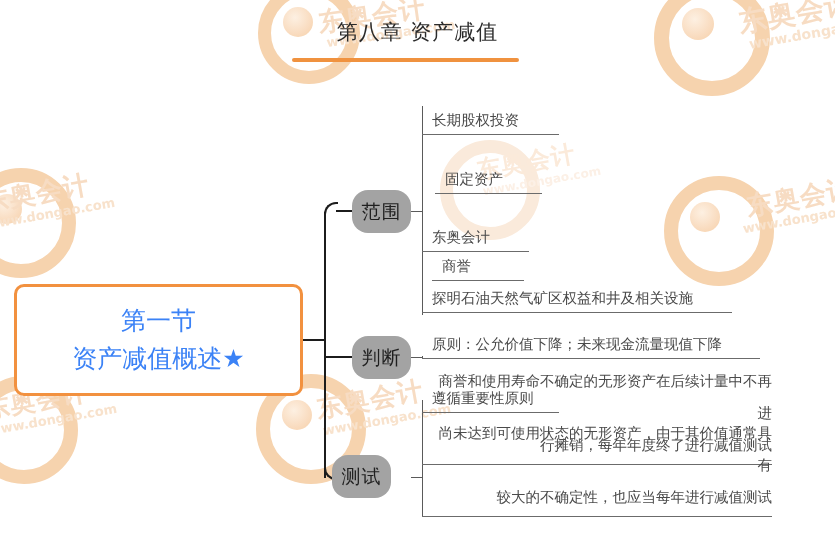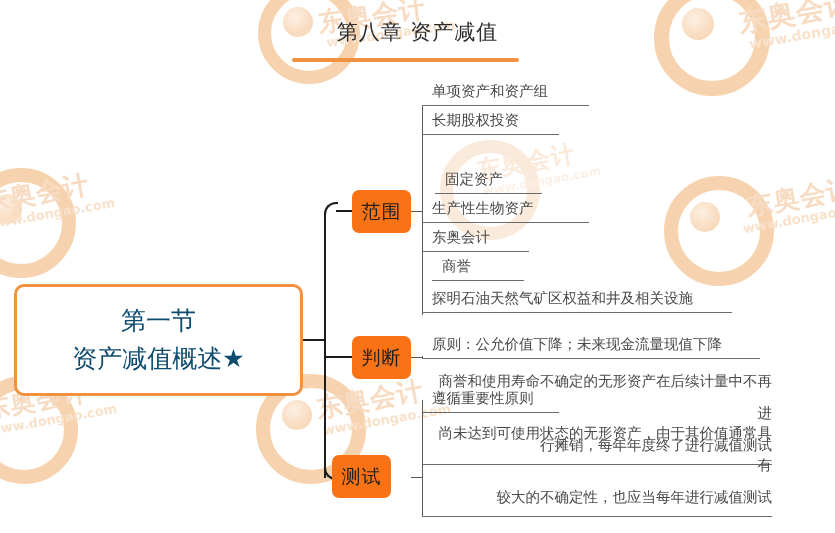--- a/index.html
+++ b/index.html
@@ -80,30 +80,30 @@
     border-radius: 10px;
     background: #ffffff;
     display: flex;
     align-items: center;
     justify-content: center;
   }
   #root-label {
     text-align: center;
     font-size: 25px;
     line-height: 38px;
-    color: #0c4a6e;
+    color: #3b82f6;
     white-space: pre-line;
   }
 
   
   .branch-pill {
     position: absolute;
     box-sizing: border-box;
-    background: #f97316;
-    border-radius: 7px;
+    background: #a3a3a3;
+    border-radius: 16px;
     color: #1f1f1f;
     font-size: 19px;
     display: flex;
     align-items: center;
     justify-content: center;
     letter-spacing: 1px;
   }
   #pill-0 { left: 352px; top: 190px; width: 59px; height: 43px; }
   #pill-1 { left: 352px; top: 336px; width: 59px; height: 43px; }
   #pill-2 { left: 332px; top: 455px; width: 59px; height: 43px; }
@@ -235,24 +235,22 @@
 
   <div class="leaf-spine" style="left:422px; top:106px; height:209px;"></div>
   <div class="leaf-stub" style="left:411px; top:211px; width:12px;"></div>
 
   <div class="leaf-spine" style="left:422px; top:356px; height:2px;"></div>
   <div class="leaf-stub" style="left:411px; top:357px; width:12px;"></div>
 
   <div class="leaf-spine" style="left:422px; top:400px; height:117px;"></div>
   <div class="leaf-stub" style="left:411px; top:477px; width:12px;"></div>
 
-  <div class="leaf" style="left:422px; top:83px; width:167px; height:23px;">单项资产和资产组</div>
   <div class="leaf" style="left:422px; top:112px; width:137px; height:23px;">长期股权投资</div>
   <div class="leaf" style="left:422px; top:171px; width:107px; height:23px;margin-left:13px;">固定资产</div>
-  <div class="leaf" style="left:422px; top:200px; width:167px; height:23px;">生产性生物资产</div>
   <div class="leaf" style="left:422px; top:229px; width:107px; height:23px;">东奥会计</div>
   <div class="leaf" style="left:432px; top:258px; width:92px; height:23px;text-align:right;">商誉</div>
   <div class="leaf" style="left:422px; top:287px; width:310px; height:26px;">探明石油天然气矿区权益和井及相关设施</div>
 
   <div class="leaf" style="left:422px; top:333px; width:338px; height:26px;">原则：公允价值下降；未来现金流量现值下降</div>
 
   <div class="leaf" style="left:422px; top:390px; width:137px; height:23px;">遵循重要性原则</div>
   <div class="leaf two-line" style="left:422px; top:418px; width:350px; height:47px;">商誉和使用寿命不确定的无形资产在后续计量中不再进
 行摊销，每年年度终了进行减值测试</div>
   <div class="leaf two-line" style="left:422px; top:468px; width:350px; height:49px;padding-left:16px;">尚未达到可使用状态的无形资产，由于其价值通常具有

